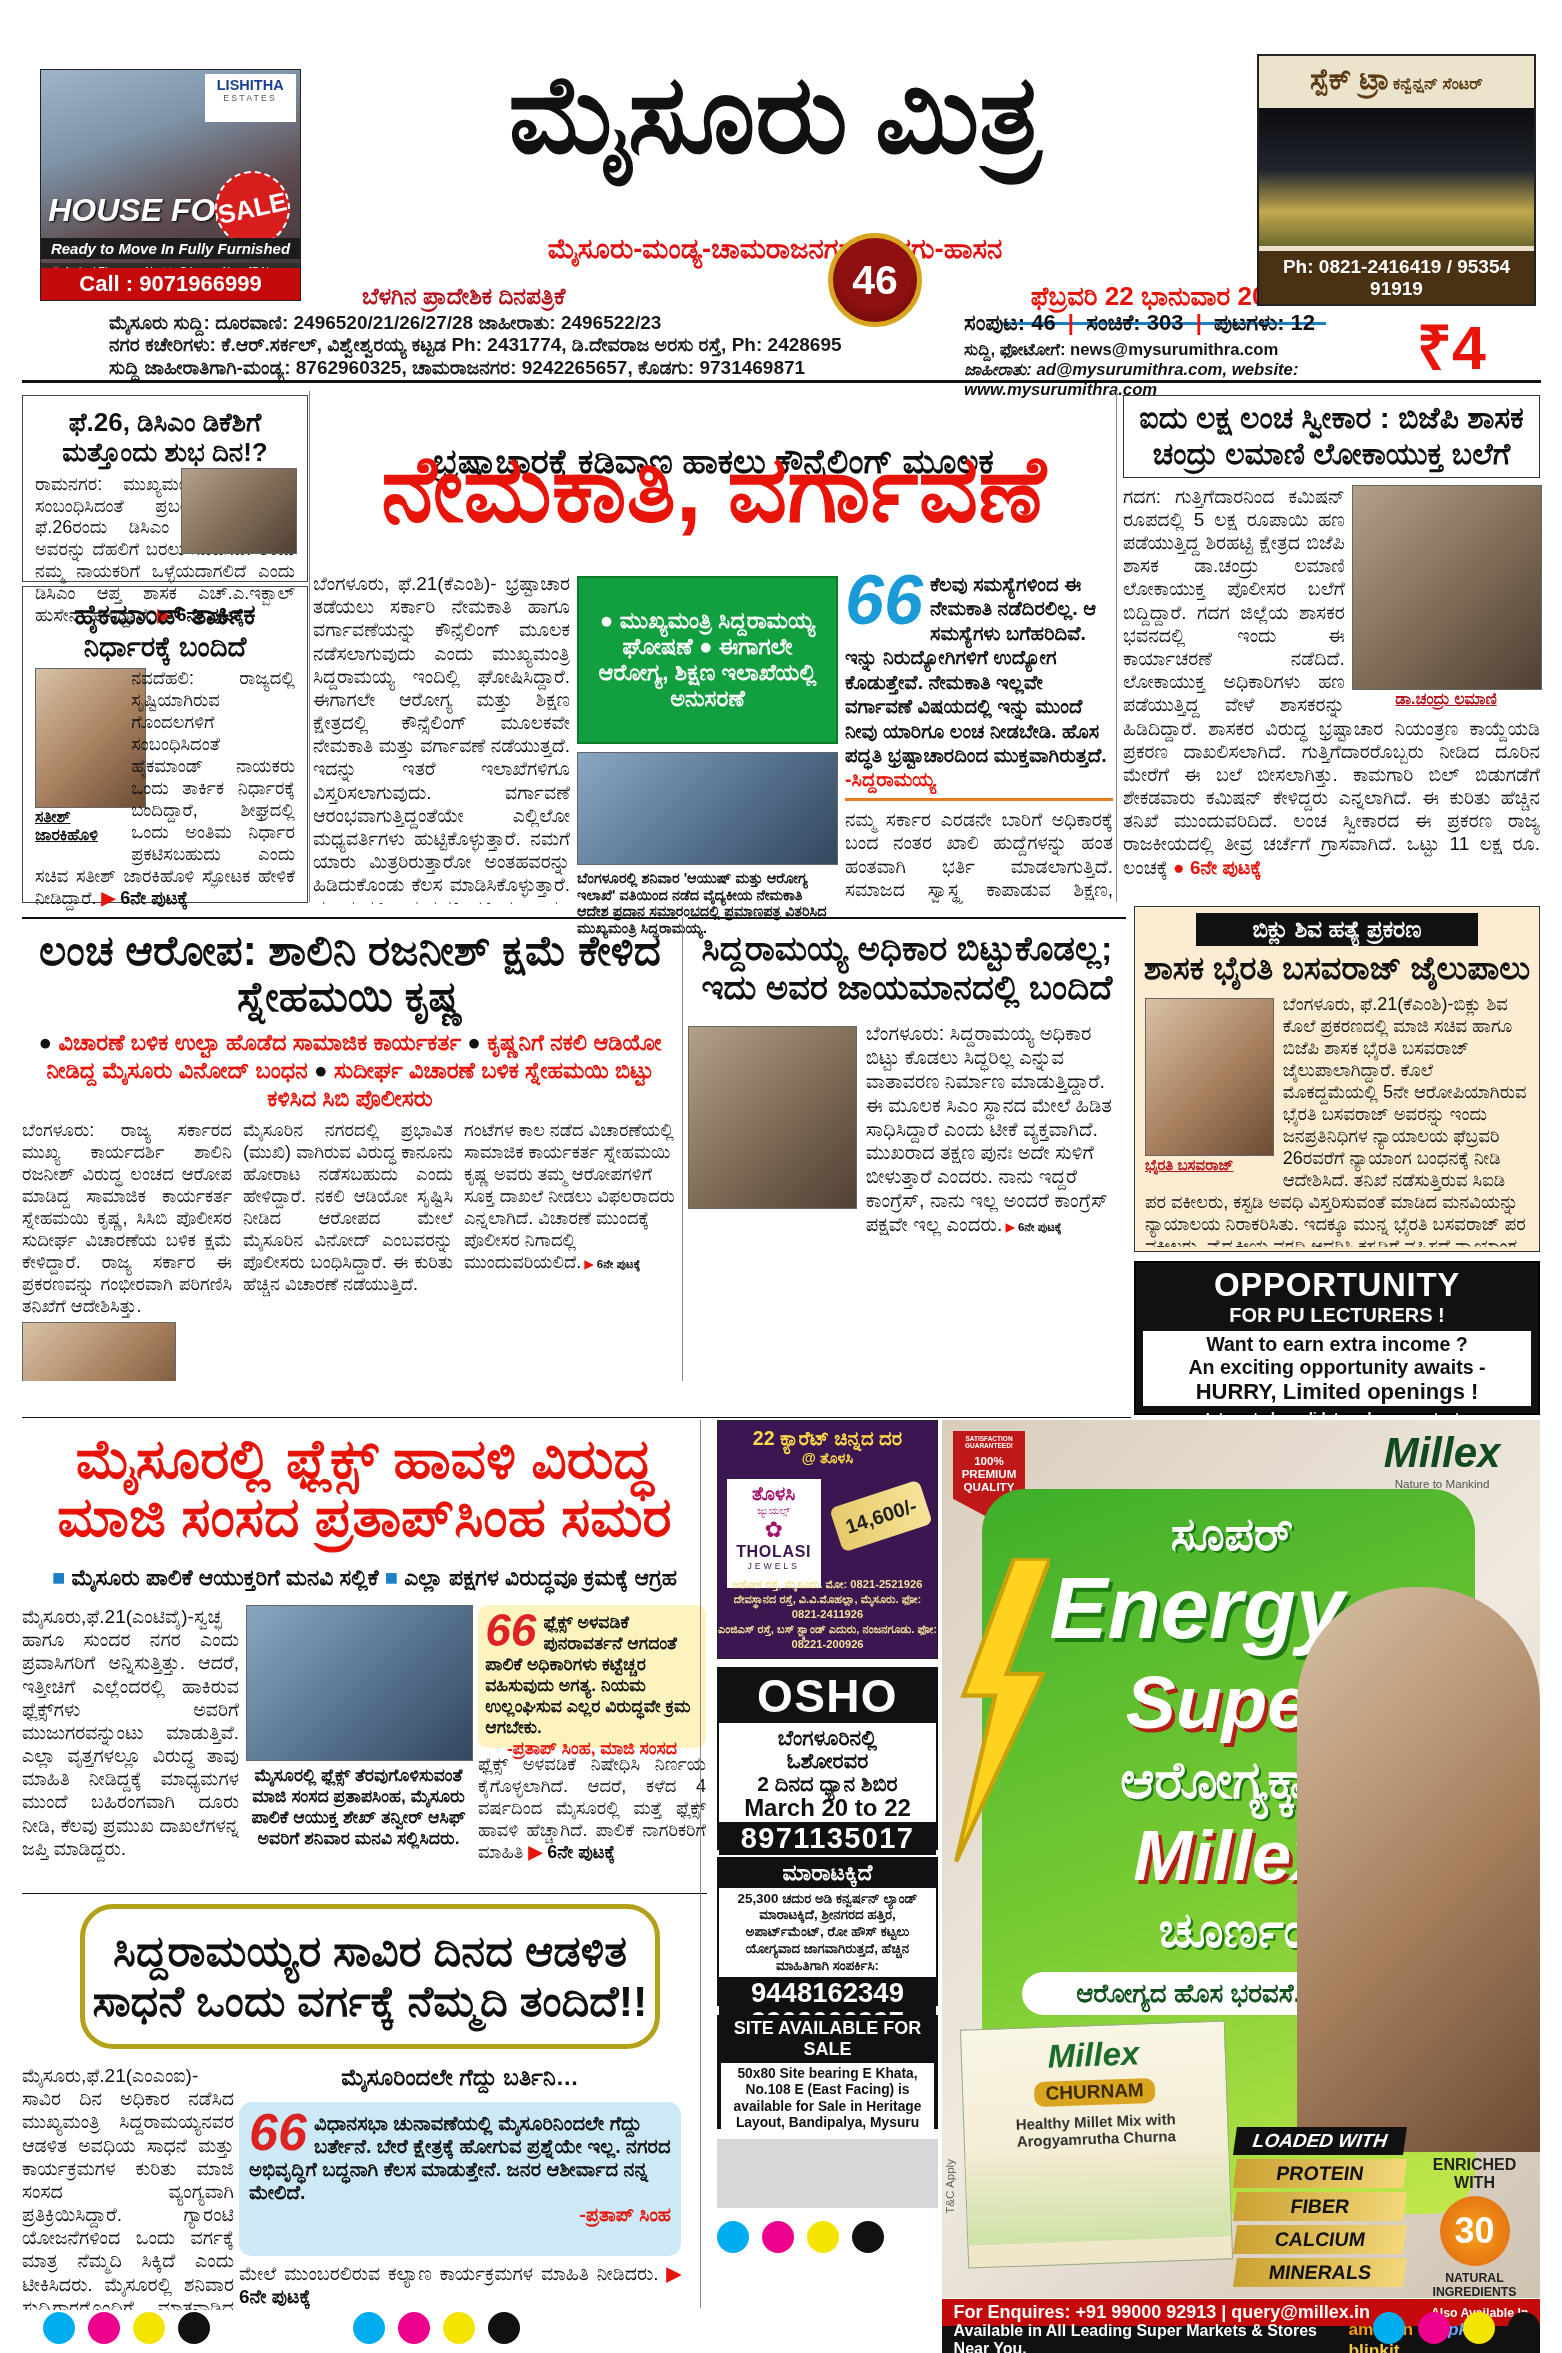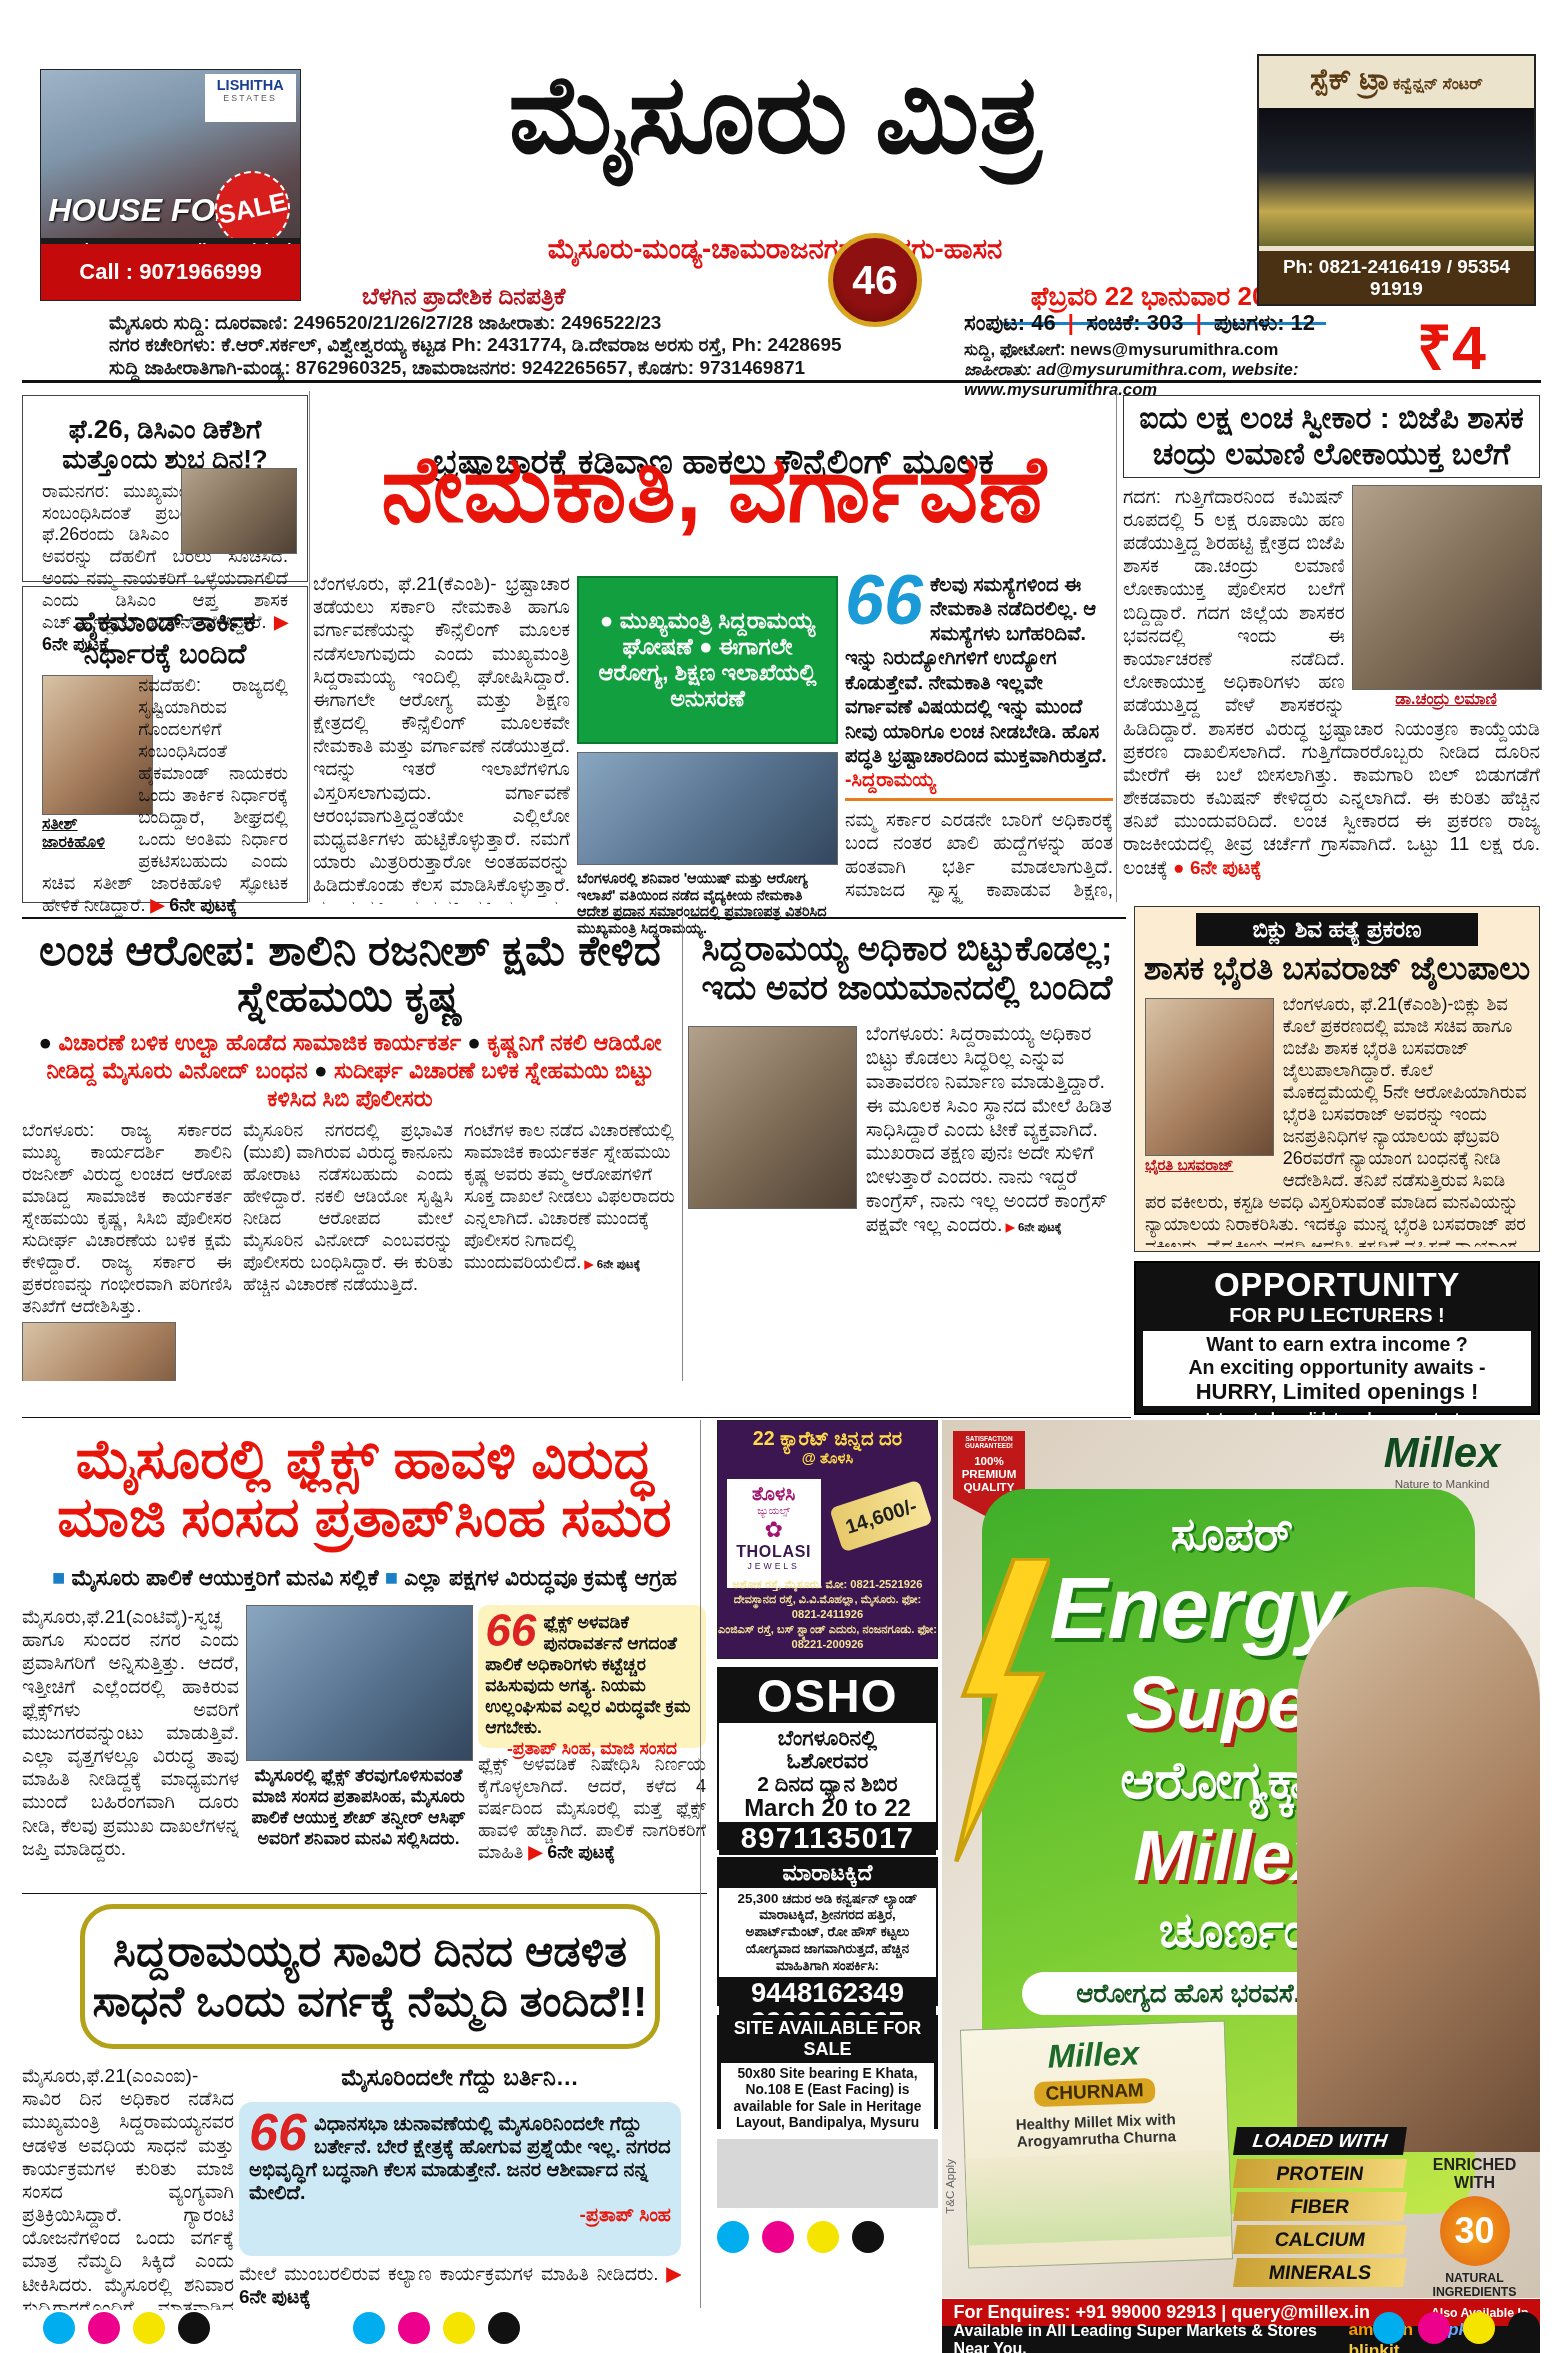--- a/index.html
+++ b/index.html
@@ -11,21 +11,21 @@
   .b{font-weight:bold;}
   .red{color:#e8140a;}
   .darkred{color:#b5121b;}
   .white{color:#fff;}
   .photo{background:linear-gradient(135deg,#b3a18c,#7d6a55 55%,#4e4034);border:0.7px solid #666;}
   .photo.blue{background:linear-gradient(135deg,#8aa7c2,#56718d 55%,#33475e);}
   .photo.warm{background:linear-gradient(135deg,#d8c2a5,#a77f5e 55%,#6b4b35);}
   .rule{background:#111;}
   .vline{background:#888;width:1.4px;}
   .headline-red{color:#e8140a;font-weight:bold;line-height:1.05;}
-  .box{border:1.4px solid #444;padding:19px;}
+  .box{border:1.4px solid #444;padding:12px;}
   .body-txt{font-size:18px;line-height:1.22;}
   .jump-arrow{color:#e8140a;font-weight:bold;}
   .jump-txt{font-weight:bold;}
   .cap{font-weight:bold;}
   .quote66{font-style:italic;font-weight:bold;color:#1a9ad6;font-size:70px;line-height:.8;float:left;margin-right:7.2px;}
   .dot{width:32px;height:32px;border-radius:50%;display:inline-block;margin-right:13px;}
   .dot.c{background:#00aeef}.dot.m{background:#ec008c}.dot.y{background:#f5e400}.dot.k{background:#111}
   .goldbar{background:linear-gradient(90deg,#caa133,#f3d77a);color:#111;font-weight:bold;
            padding:2.9px 5.8px;margin-top:4.3px;text-align:center;transform:skewX(-8deg);font-size:19.6px;}
   .chip{display:inline-block;font-weight:bold;margin-left:10px;font-size:17.4px;}
@@ -43,21 +43,21 @@
     <div class="abs white b" style="left:7.2px;top:122px;font-size:32px;font-style:italic;text-shadow:1.4px 1.4px 2.2px #000;">HOUSE FOR</div>
     <div class="abs" style="right:10px;top:101px;width:75px;height:75px;background:#d81d1d;border-radius:50%;border:2.9px dashed #fff;display:flex;align-items:center;justify-content:center;transform:rotate(-12deg);">
       <span class="white b" style="font-size:26px;">SALE</span>
     </div>
     <div class="abs white b" style="left:0;top:168px;width:100%;background:#1c1c1c;font-style:italic;font-size:15px;text-align:center;padding:2.2px 0;">Ready to Move In Fully Furnished</div>
     <div class="abs" style="left:0;top:193px;width:100%;background:#2e2e2e;text-align:center;padding:1.4px 0;">
       <span style="color:#e33;font-size:11.6px;">⚲</span>
       <span class="white" style="font-size:10px;">Ambari Elegance, Next to Srinagar, Near JP Nagar</span>
       <div class="white" style="font-size:10px;">Behind Rashtrotthana Vidya Kendra, Mysuru</div>
     </div>
-    <div class="abs white b" style="left:0;bottom:0;width:100%;background:#c40a0a;font-size:22px;text-align:center;padding:15px 0;">Call : 9071966999</div>
+    <div class="abs white b" style="left:0;bottom:0;width:100%;background:#c40a0a;font-size:22px;text-align:center;padding:3px 0;">Call : 9071966999</div>
   </div>
 
   <div class="abs ctr" style="left:304px;top:40px;width:942px;height:188px;font-size:109px;font-weight:bold;font-family:'Liberation Serif',serif;line-height:1.4;">ಮೈಸೂರು ಮಿತ್ರ</div>
   <div class="abs ctr b" style="left:304px;top:233px;width:942px;font-size:27.5px;color:#e01111;">ಮೈಸೂರು-ಮಂಡ್ಯ-ಚಾಮರಾಜನಗರ-ಕೊಡಗು-ಹಾಸನ</div>
   <div class="abs b darkred" style="left:362px;top:283px;font-size:23px;">ಬೆಳಗಿನ ಪ್ರಾದೇಶಿಕ ದಿನಪತ್ರಿಕೆ</div>
 
   <div class="abs" style="left:828px;top:233px;width:94px;height:94px;border-radius:50%;background:radial-gradient(circle at 50% 40%,#8f1010 55%,#5e0808 100%);border:5.8px solid #d9a520;display:flex;align-items:center;justify-content:center;">
     <span class="white b" style="font-size:41px;">46</span>
   </div>
 

